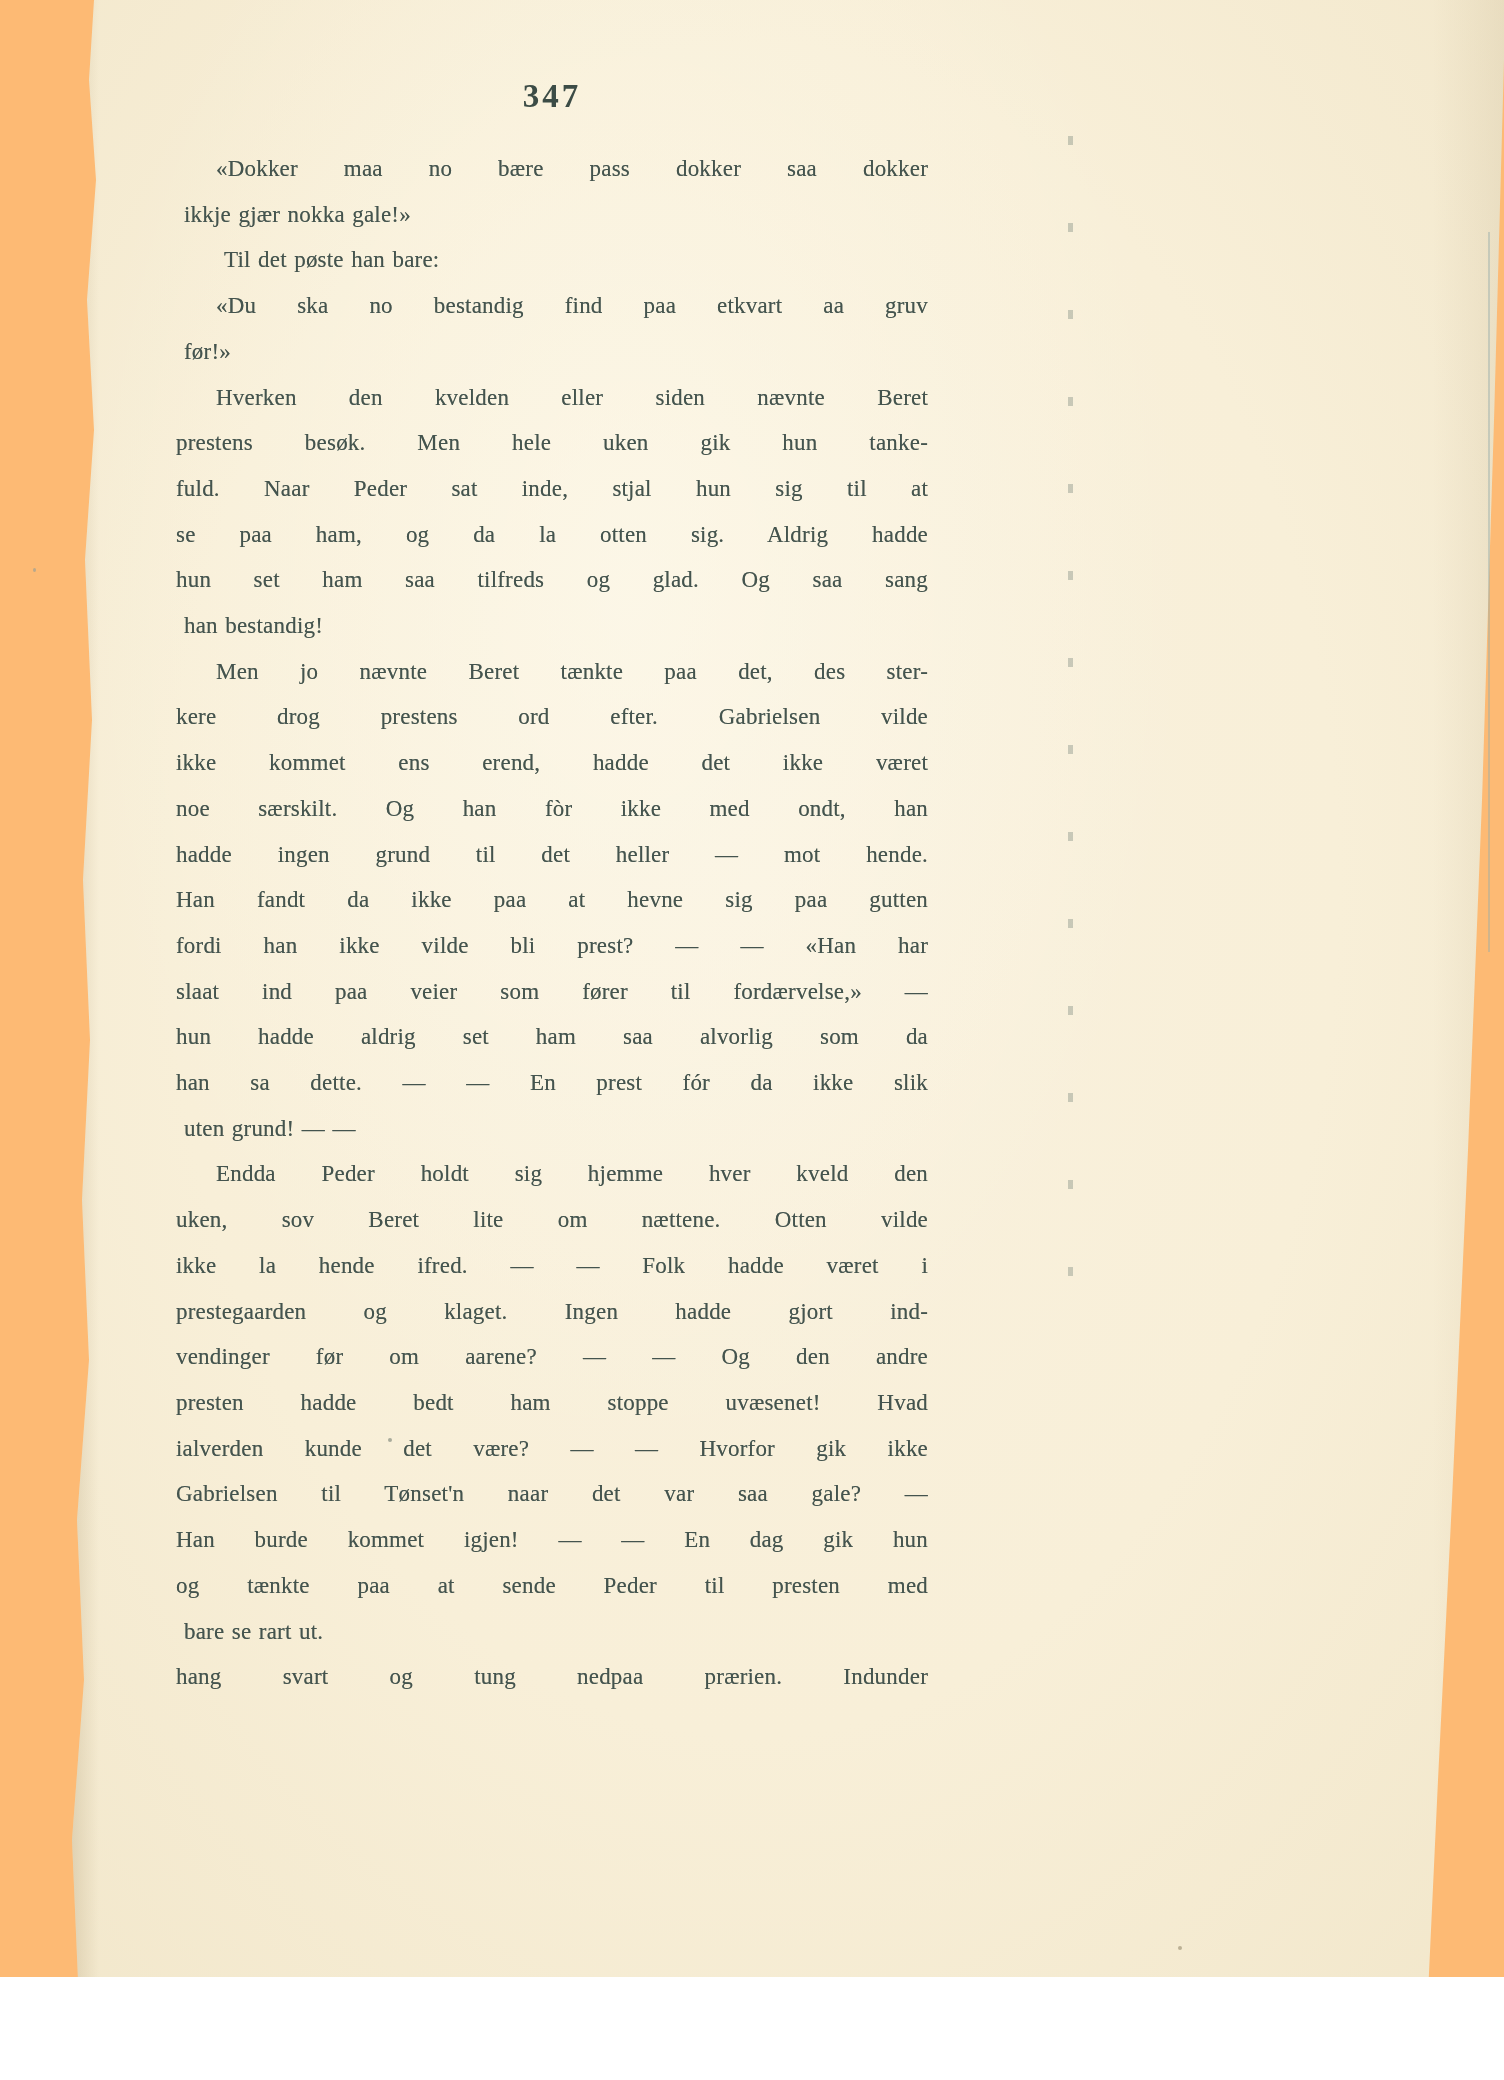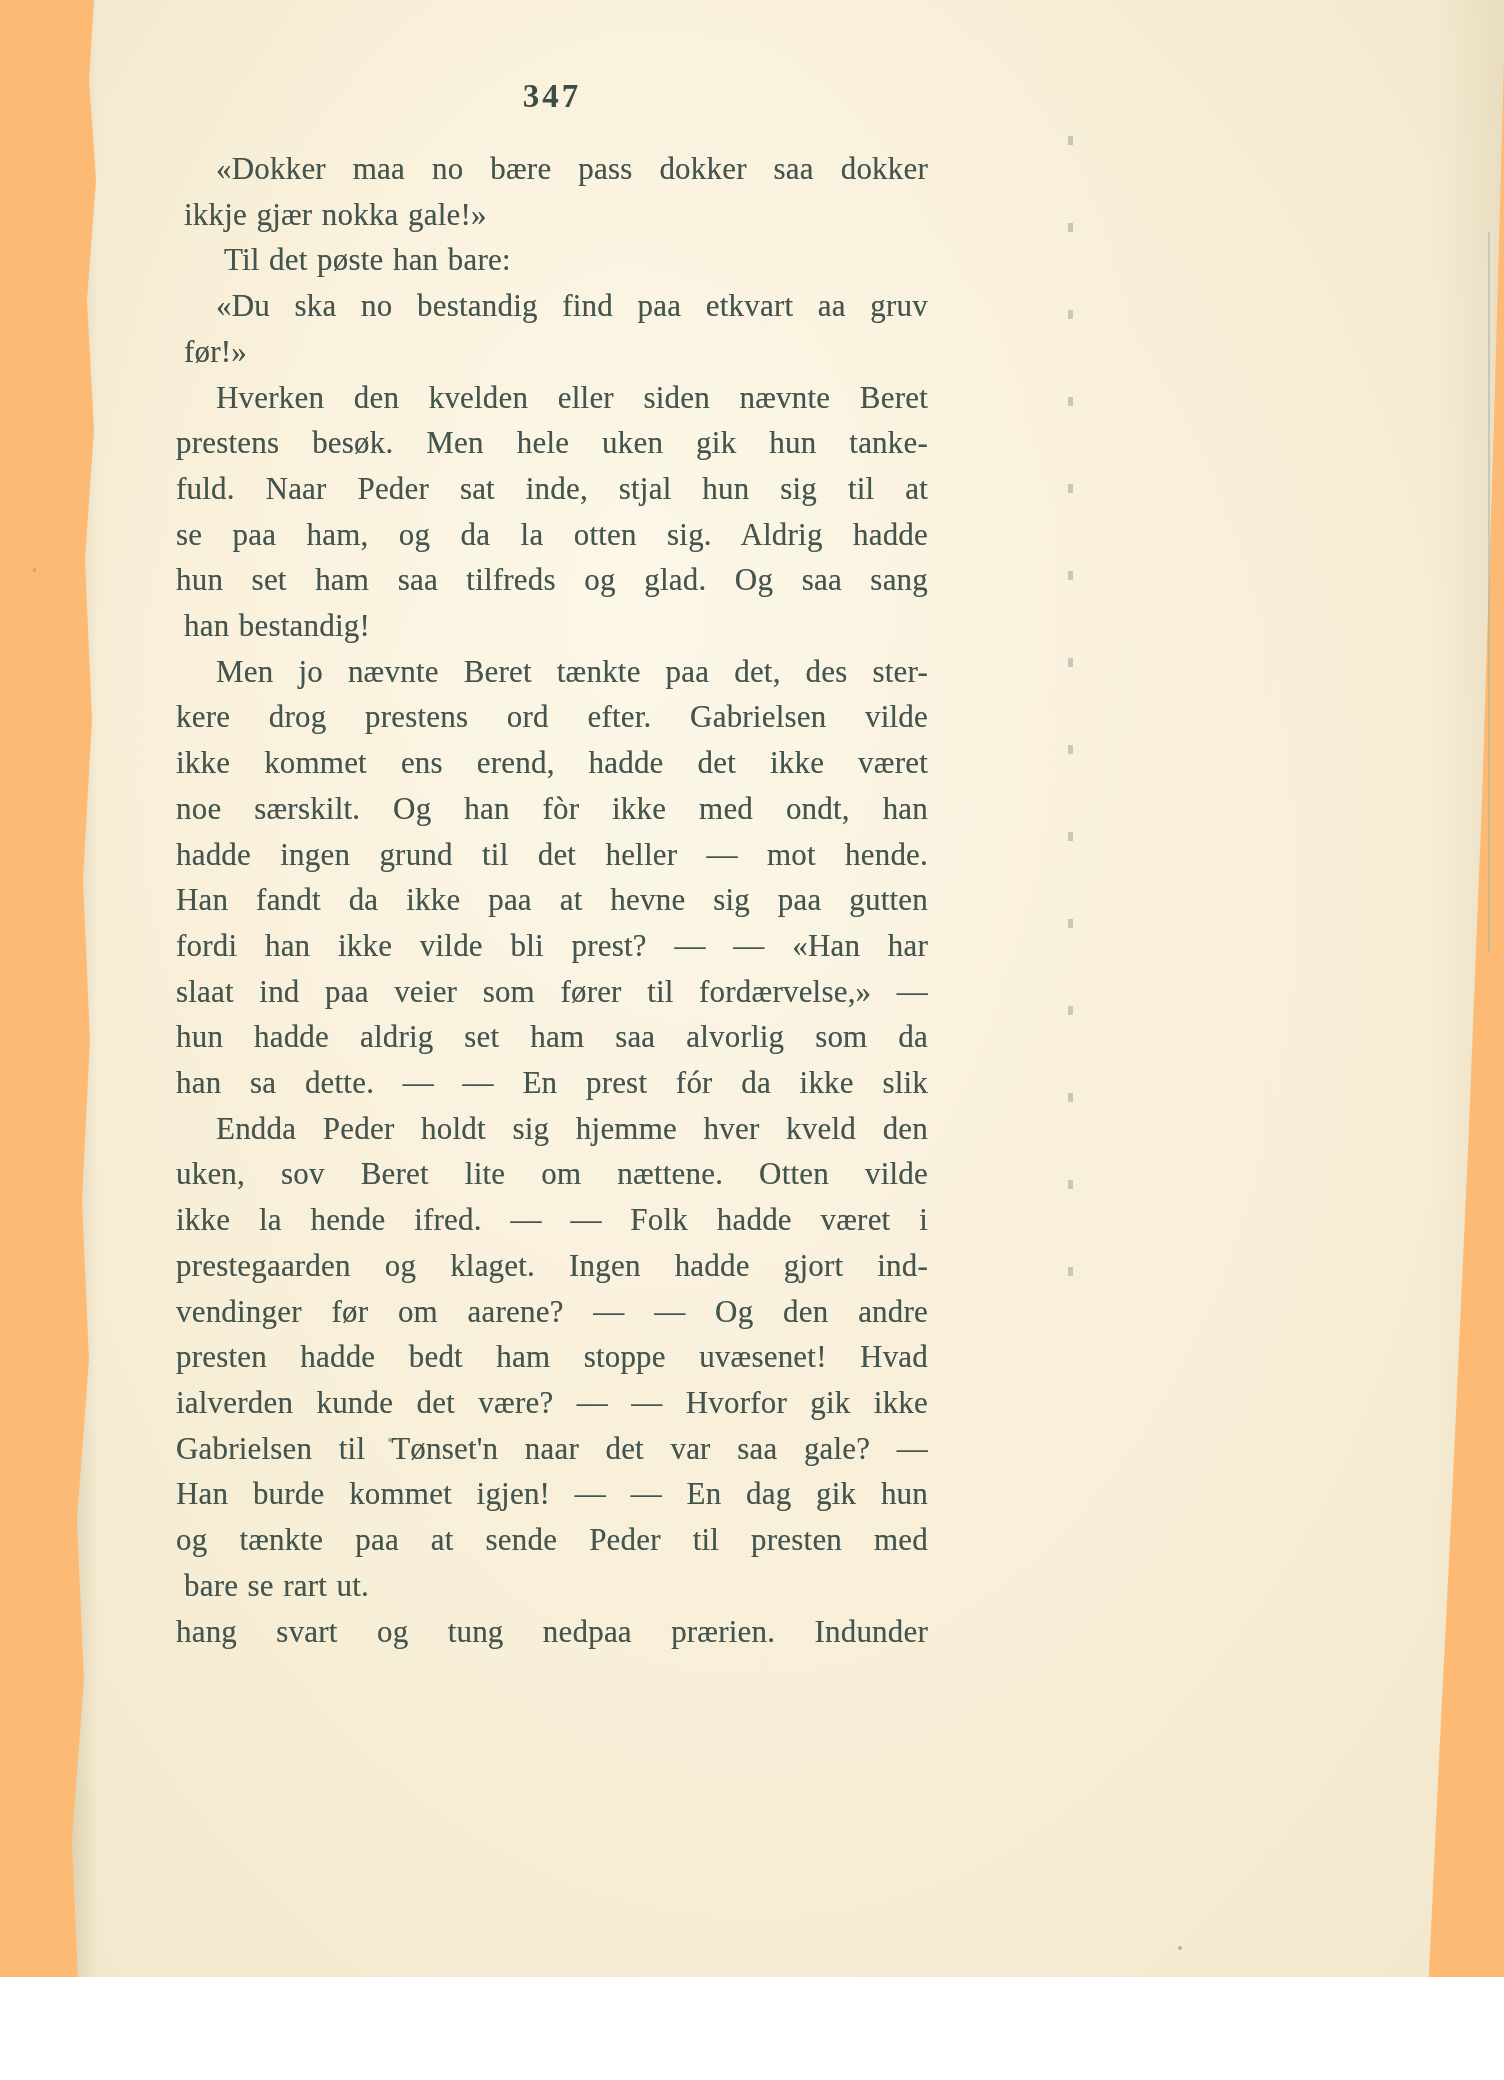--- a/index.html
+++ b/index.html
@@ -42,21 +42,21 @@
   .page-number {
     position: absolute;
     left: 176px; width: 752px; top: 78px;
     text-align: center;
     font-size: 33px; font-weight: 700; letter-spacing: 3px;
     color: #3c4c46;
   }
   .text-block {
     position: absolute;
     left: 176px; top: 146px; width: 752px;
-    font-size: 31px;
+    font-size: 23px;
     line-height: 45.7px;
     color: #44544e;
     letter-spacing: 0.2px;
     word-spacing: 1.5px;
     text-shadow: 0 0 0.5px rgba(68,84,78,0.55);
   }
   .text-block .line {
     text-align: justify;
     text-align-last: justify;
   }
@@ -105,20 +105,21 @@
       <div class="line indent">Men jo nævnte Beret tænkte paa det, des ster-</div>
       <div class="line">kere drog prestens ord efter. Gabrielsen vilde</div>
       <div class="line">ikke kommet ens erend, hadde det ikke været</div>
       <div class="line">noe særskilt. Og han fòr ikke med ondt, han</div>
       <div class="line">hadde ingen grund til det heller — mot hende.</div>
       <div class="line">Han fandt da ikke paa at hevne sig paa gutten</div>
       <div class="line">fordi han ikke vilde bli prest? — — «Han har</div>
       <div class="line">slaat ind paa veier som fører til fordærvelse,» —</div>
       <div class="line">hun hadde aldrig set ham saa alvorlig som da</div>
       <div class="line">han sa dette. — — En prest fór da ikke slik</div>
+      <div class="line endline">uten grund! — —</div>
       <div class="line indent">Endda Peder holdt sig hjemme hver kveld den</div>
       <div class="line">uken, sov Beret lite om nættene. Otten vilde</div>
       <div class="line">ikke la hende ifred. — — Folk hadde været i</div>
       <div class="line">prestegaarden og klaget. Ingen hadde gjort ind-</div>
       <div class="line">vendinger før om aarene? — — Og den andre</div>
       <div class="line">presten hadde bedt ham stoppe uvæsenet! Hvad</div>
       <div class="line">ialverden kunde det være? — — Hvorfor gik ikke</div>
       <div class="line">Gabrielsen til Tønset'n naar det var saa gale? —</div>
       <div class="line">Han burde kommet igjen! — — En dag gik hun</div>
       <div class="line">og tænkte paa at sende Peder til presten med</div>

